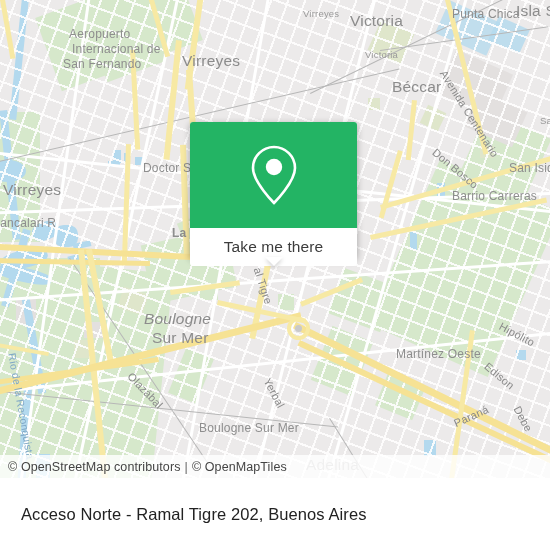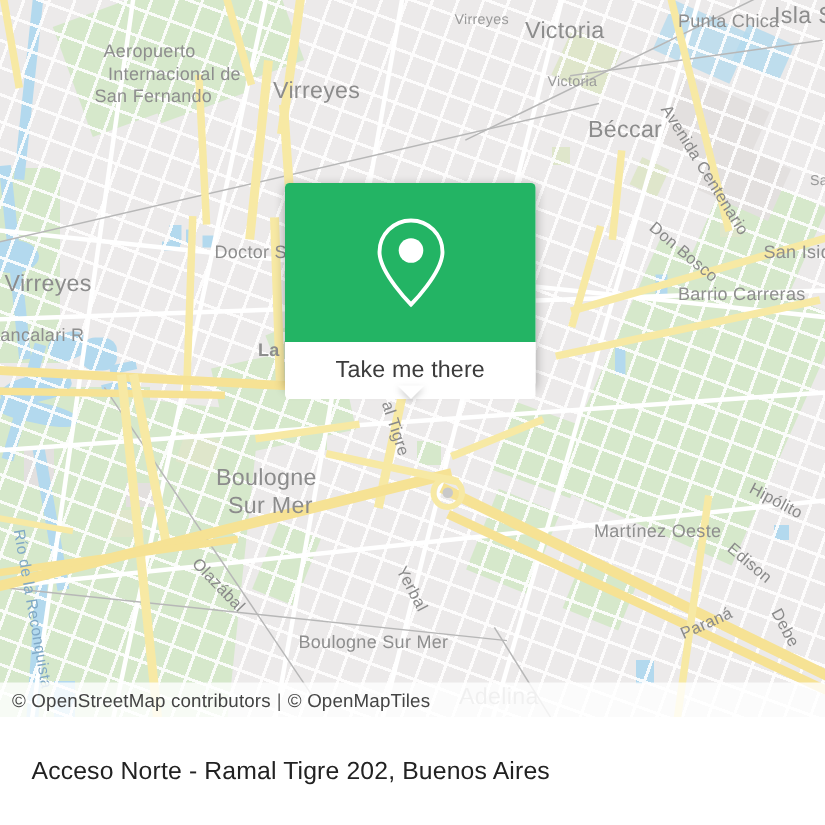--- a/index.html
+++ b/index.html
@@ -298,21 +298,21 @@
       <div style="position:absolute;left:287px;top:317px;width:23px;height:23px;border-radius:50%;border:4px solid #f7e9a4;background:transparent;"></div>
       <div style="position:absolute;left:295px;top:325px;width:7px;height:7px;border-radius:50%;background:#c9c9c9;"></div>
     </div>
 
     <div class="map-layer">
 
       <div class="lbl lbl-lg" style="left:182px;top:52px;">Virreyes</div>
       <div class="lbl lbl-lg" style="left:350px;top:12px;">Victoria</div>
       <div class="lbl lbl-lg" style="left:392px;top:78px;">Béccar</div>
       <div class="lbl lbl-lg" style="left:3px;top:181px;">Virreyes</div>
-      <div class="lbl lbl-lg" style="left:144px;top:310px;">Boulogne</div>
+      <div class="lbl lbl-lg" style="left:144px;top:310px;font-style:italic;">Boulogne</div>
       <div class="lbl lbl-lg" style="left:152px;top:329px;">Sur Mer</div>
       <div class="lbl lbl-lg" style="left:516px;top:2px;">Isla S</div>
       <div class="lbl lbl-lg" style="left:306px;top:456px;color:#b6b6b6;">Adelina</div>
 
       <div class="lbl lbl-md" style="left:69px;top:27px;">Aeropuerto</div>
       <div class="lbl lbl-md" style="left:72px;top:42px;">Internacional de</div>
       <div class="lbl lbl-md" style="left:63px;top:57px;">San Fernando</div>
       <div class="lbl lbl-md" style="left:452px;top:7px;">Punta Chica</div>
       <div class="lbl lbl-md" style="left:452px;top:189px;">Barrio Carreras</div>
       <div class="lbl lbl-md" style="left:396px;top:347px;">Martínez Oeste</div>

